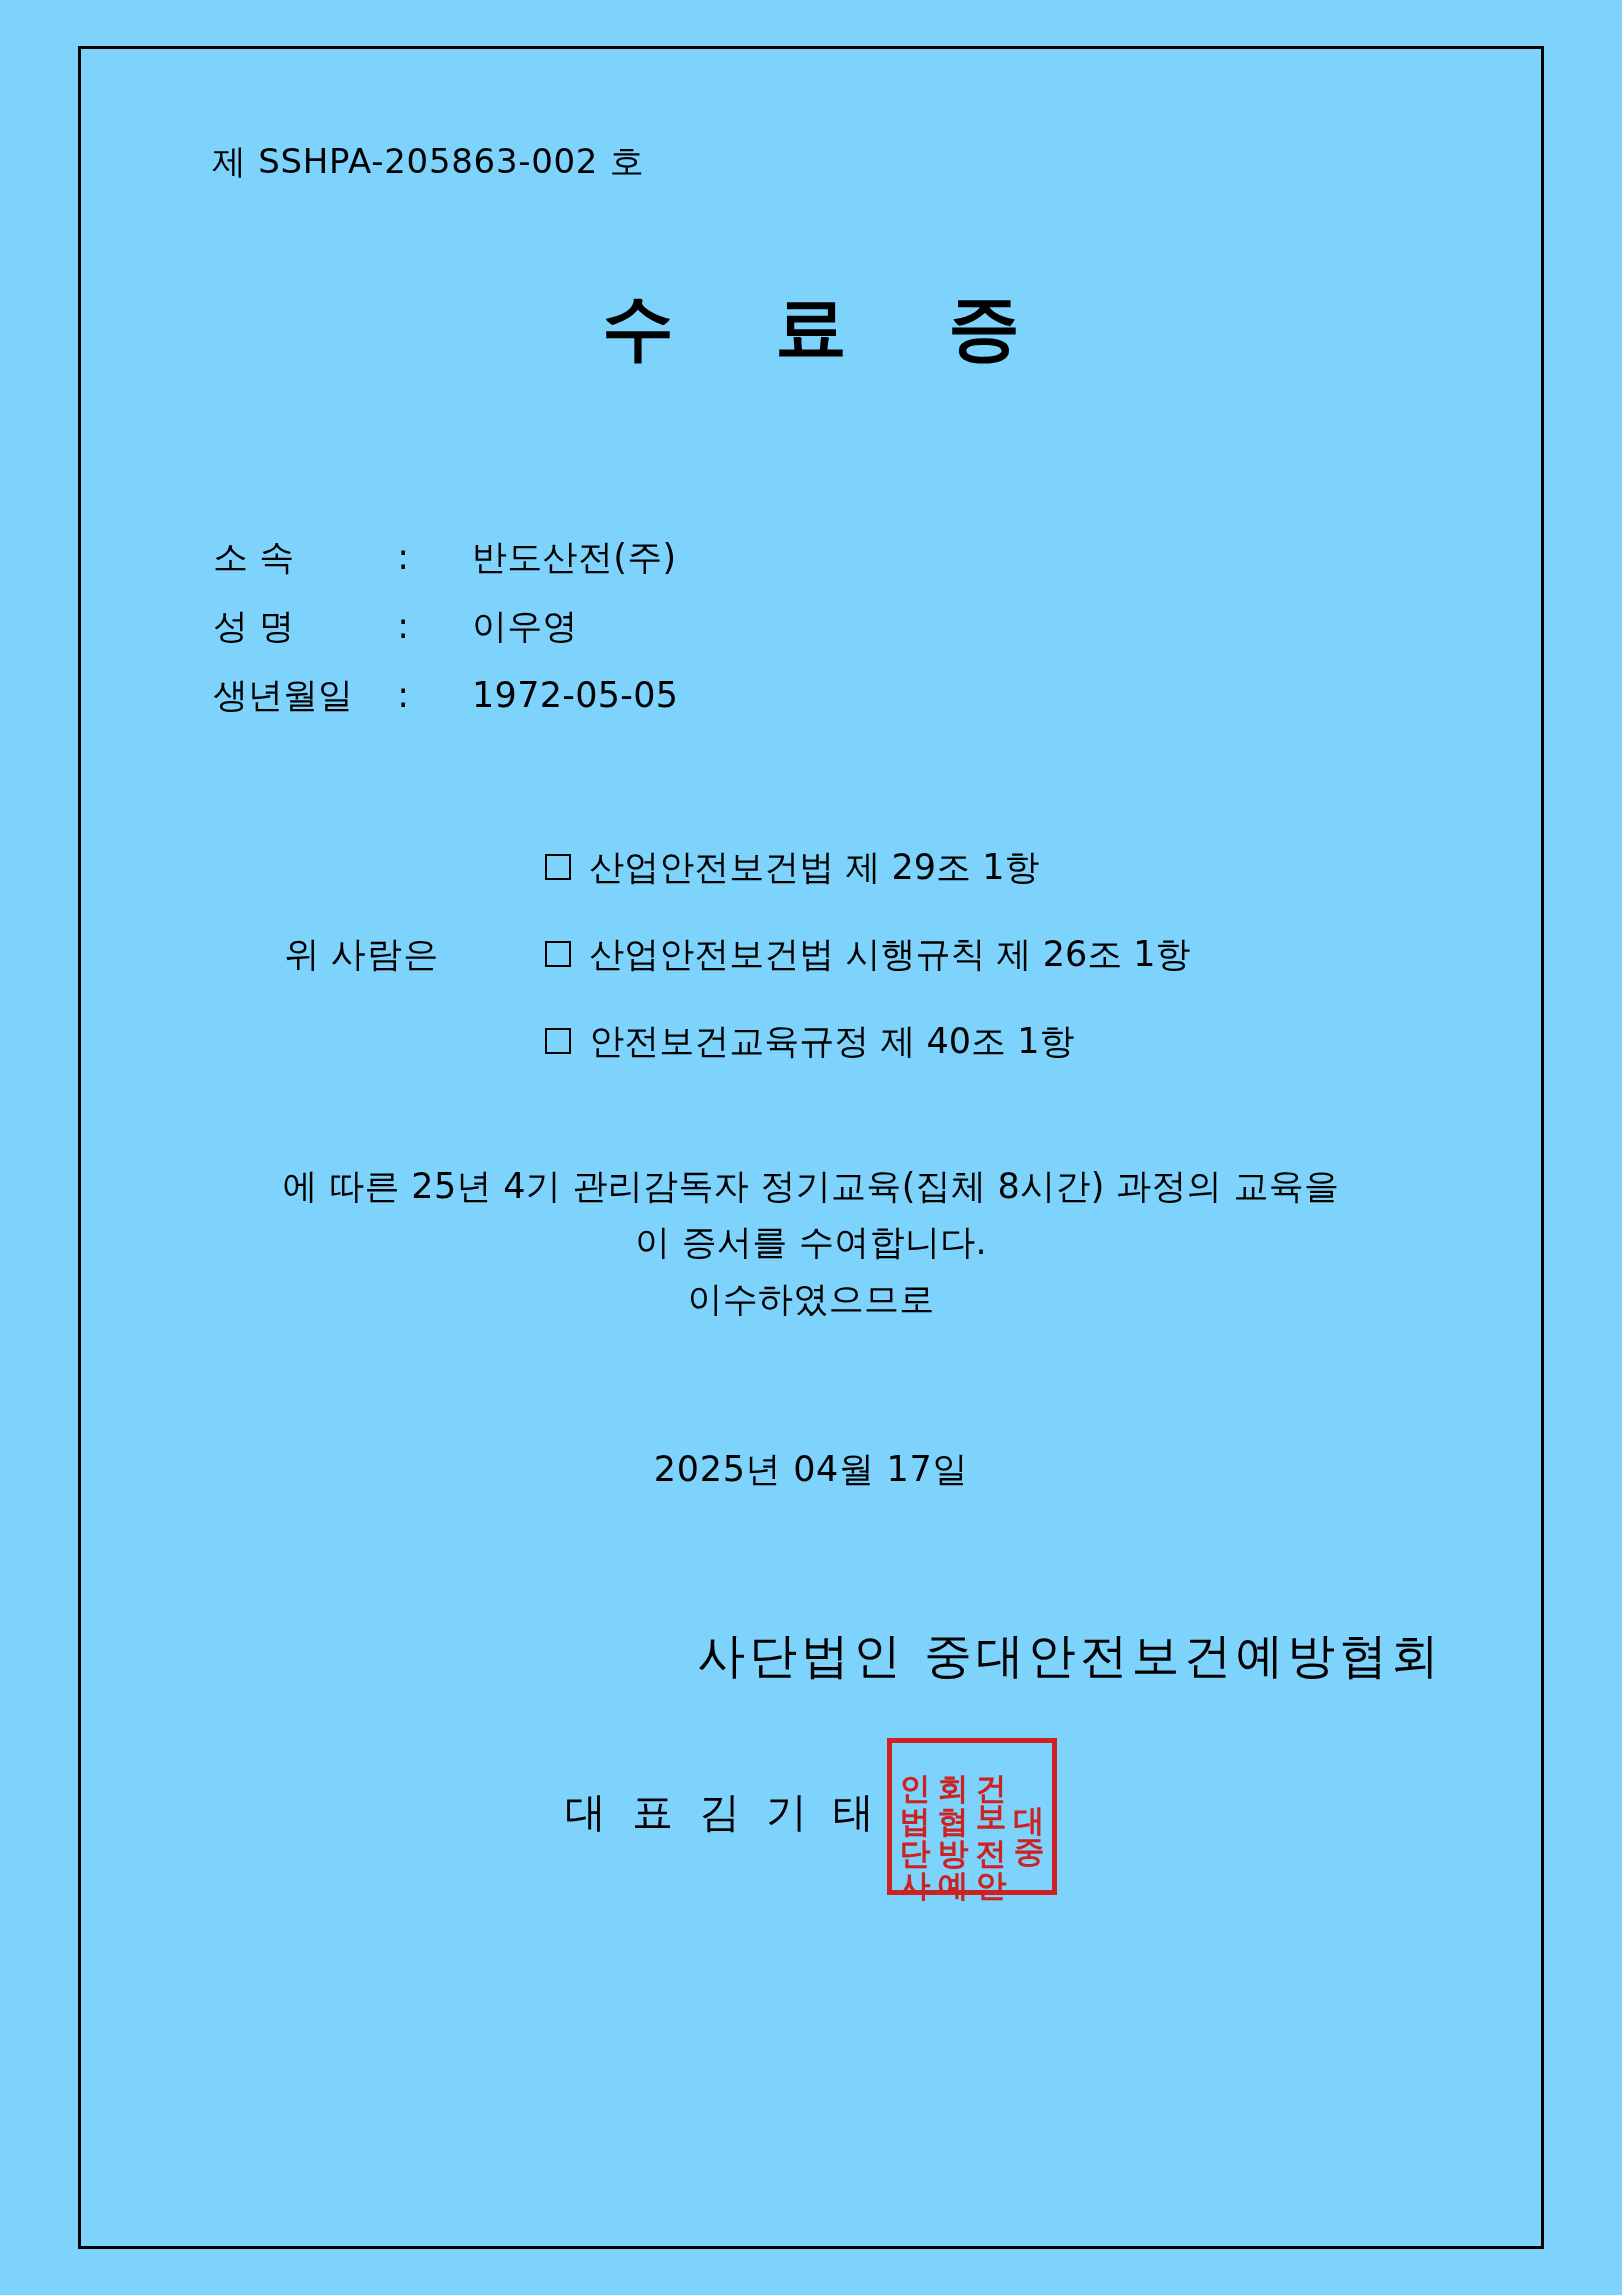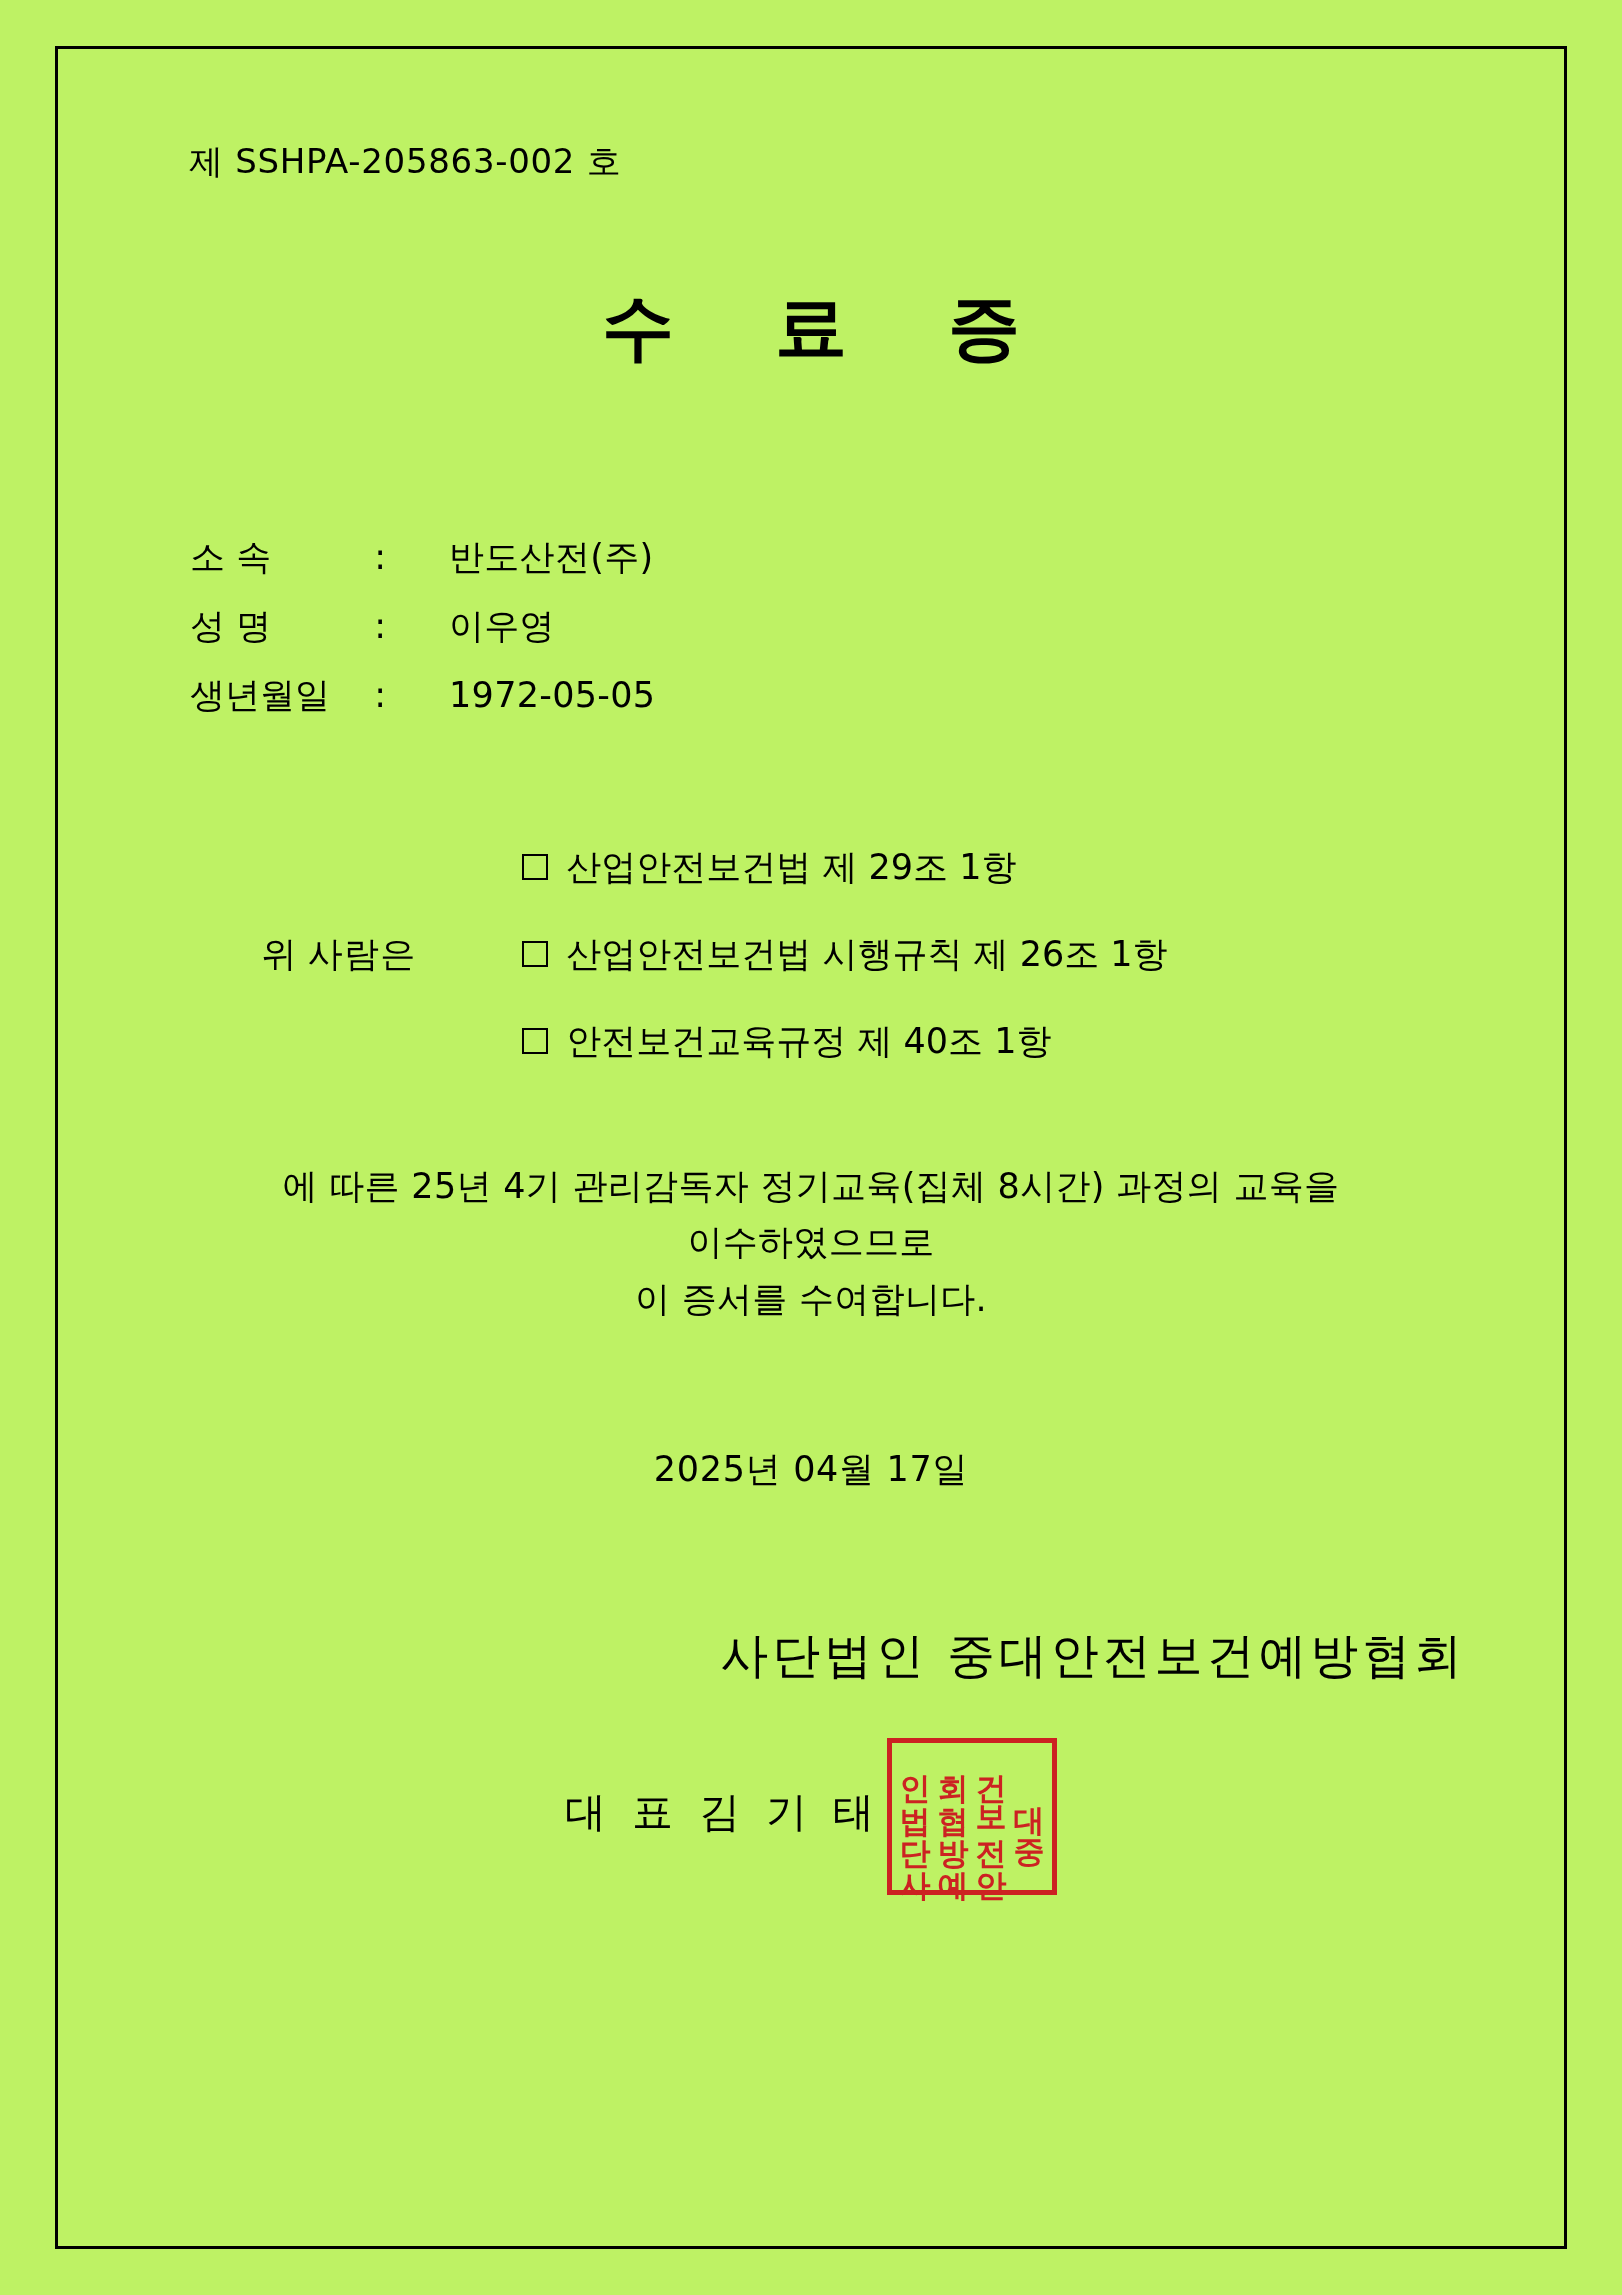--- a/index.html
+++ b/index.html
@@ -8,23 +8,23 @@
     background: #ffffff;
   }
   body {
     font-family: "DejaVu Sans", "Liberation Sans", sans-serif;
     color: #000000;
   }
   .page {
     position: relative;
     width: 1622px;
     height: 2295px;
-    background: #bef264;
-    box-sizing: border-box;
-    padding: 46px 55px;
+    background: #7dd3fc;
+    box-sizing: border-box;
+    padding: 46px 78px;
   }
   .cert-border {
     position: relative;
     width: 100%;
     height: 100%;
     border: 3.3px solid #000000;
     box-sizing: border-box;
     padding: 92px 98px 0 98px;
   }
   .doc-number {
@@ -209,22 +209,22 @@
         </div>
         <div class="clause-item">
           <span class="checkbox"></span>
           <span>안전보건교육규정 제 40조 1항</span>
         </div>
       </div>
     </div>
 
     <div class="body-text">
       <div>에 따른 25년 4기 관리감독자 정기교육(집체 8시간) 과정의 교육을</div>
+      <div>이 증서를 수여합니다.</div>
       <div>이수하였으므로</div>
-      <div>이 증서를 수여합니다.</div>
     </div>
 
     <div class="date-line">2025년 04월 17일</div>
 
     <div class="org-name">사단법인 중대안전보건예방협회</div>
 
     <div class="signature-row">
       <span class="rep-name">대 표  김 기 태</span>
       <span class="seal">
         <span class="seal-col">인법단사</span>

